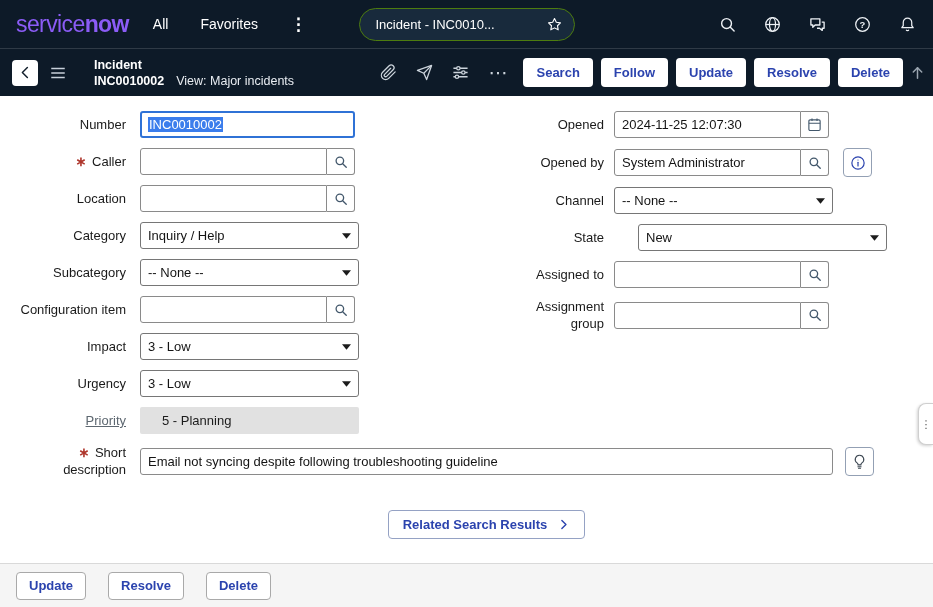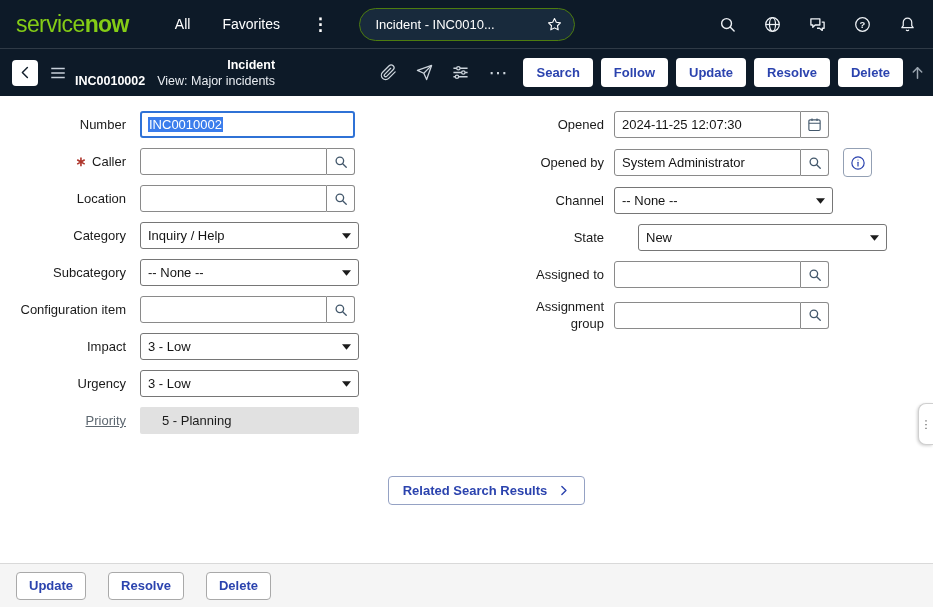--- a/index.html
+++ b/index.html
@@ -2,35 +2,35 @@
 <html style="--nav-bg: #0d1a28; --accent-blue: #2b43ae; --focus-blue: #2f72d6; --selection-bg: #3b7dec; --required-red: #ae352b; --readonly-bg: #e1e1e1; --border-gray: #8a8a8a; --icon-slate: #42576b;"><head>
 <meta charset="utf-8">
 <style>
   * { box-sizing: border-box; margin: 0; padding: 0; }
   html,body { width: 933px; height: 607px; }
   body { font-family: "Liberation Sans", sans-serif; background:#fff; overflow:hidden; }
   .app { width:933px; height:607px; display:flex; flex-direction:column; position:relative; background:#fff; overflow:hidden; }
 
   
   .topnav { flex:0 0 48px; background:var(--nav-bg,#0d1a28); display:flex; align-items:center; padding:0 16px; position:relative; }
-  .logo { color:#84cc16; font-size:23px; letter-spacing:-0.6px; margin-right:46px; cursor:pointer; white-space:nowrap; }
+  .logo { color:#8b5cf6; font-size:23px; letter-spacing:-0.6px; margin-right:24px; cursor:pointer; white-space:nowrap; }
   .logo-light { font-weight:500; } .logo-bold { font-weight:800; }
   .nav-menu { display:flex; align-items:center; gap:32px; color:#fff; font-size:14px; }
   .nav-item { cursor:pointer; background:none; border:none; color:#fff; font-size:14px; font-family:inherit; }
   .kebab-glyph { font-size:17px; font-weight:bold; line-height:1; }
   .tab-pill { position:absolute; left:50%; transform:translateX(-50%); width:216px; height:33px; background:#182a3c; border:1px solid #4d7c0f; border-radius:17px; display:flex; align-items:center; gap:8px; padding:0 12px 0 16px; color:#fff; font-size:13px; cursor:pointer; }
   .tab-label { flex:1; white-space:nowrap; overflow:hidden; }
   .nav-icons { margin-left:auto; display:flex; align-items:center; gap:25px; }
   .icon-btn { background:none; border:none; color:#edf1f5; width:20px; height:20px; display:flex; align-items:center; justify-content:center; cursor:pointer; padding:0; }
 
   
   .record-header { flex:0 0 48px; background:var(--nav-bg,#0d1a28); border-top:1px solid rgba(255,255,255,.14); display:flex; align-items:center; padding:0 8px 0 12px; }
   .back-btn { width:26px; height:26px; background:#fff; border:none; border-radius:4px; display:flex; align-items:center; justify-content:center; color:#13202d; cursor:pointer; flex:0 0 auto; }
   .context-menu { margin-left:11px; color:#c7d0d9; cursor:pointer; background:none; border:none; display:flex; padding:0; }
-  .title-block { margin-left:8px; color:#fff;text-align:right; }
+  .title-block { margin-left:27px; color:#fff; }
   .record-type { font-size:12.5px; font-weight:700; line-height:1.3; }
   .record-sub { display:flex; gap:12px; align-items:baseline; }
   .record-number { font-size:12.5px; font-weight:700; }
   .view-label { font-size:12.5px; color:#e9edf2; }
   .toolbar-icons { display:flex; gap:19px; margin-left:auto; align-items:center; }
   .toolbar-icons button { background:none; border:none; color:#ccd4dc; cursor:pointer; display:flex; align-items:center; padding:0; font-size:19px; line-height:1; font-family:inherit; }
   .header-actions { display:flex; gap:8px; margin-left:16px; }
   .btn-white { background:#fff; color:var(--accent-blue,#2b43ae); border:none; border-radius:4px; height:29px; padding:0 13px; font-size:13px; font-weight:700; cursor:pointer; font-family:inherit; }
   .scroll-up { background:none; border:none; color:#9aa5b0; margin-left:7px; cursor:pointer; display:flex; padding:0; }
 
@@ -352,20 +352,30 @@
               <svg viewBox="0 0 16 16" width="14" height="14" fill="none" stroke="currentColor" stroke-width="1.5" stroke-linecap="round">
                   <circle cx="6.7" cy="6.7" r="4.3"></circle>
                   <path d="M10.2 10.2L14 14"></path>
                 </svg>
             </button>
           </div>
         </div>
       </div>
     </div>
 
+    <div class="frow">
+      <label class="flabel"><span class="req">∗</span> <span>Short description</span></label>
+      <input class="input" style="width: 693px;" value="Email not syncing despite following troubleshooting guideline">
+      <button class="square-btn bulb">
+        <svg viewBox="0 0 16 16" width="15" height="15" fill="none" stroke="currentColor" stroke-width="1.2" stroke-linecap="round">
+            <path d="M8 1.3a4.5 4.5 0 0 0-2.6 8.2c.7.5 1.1 1.3 1.1 2.1h3c0-.8.4-1.6 1.1-2.1A4.5 4.5 0 0 0 8 1.3z"></path>
+            <path d="M6.3 13.6h3.4M6.9 15.2h2.2"></path>
+          </svg>
+      </button>
+    </div>
 
     <div class="related-wrap">
       <button class="related-btn">
         <span>Related Search Results</span>
         <svg viewBox="0 0 24 24" width="13" height="13" fill="none" stroke="currentColor" stroke-width="2.6" stroke-linecap="round" stroke-linejoin="round">
             <path d="M9 4.5l7.5 7.5L9 19.5"></path>
           </svg>
       </button>
     </div>
   </main>

